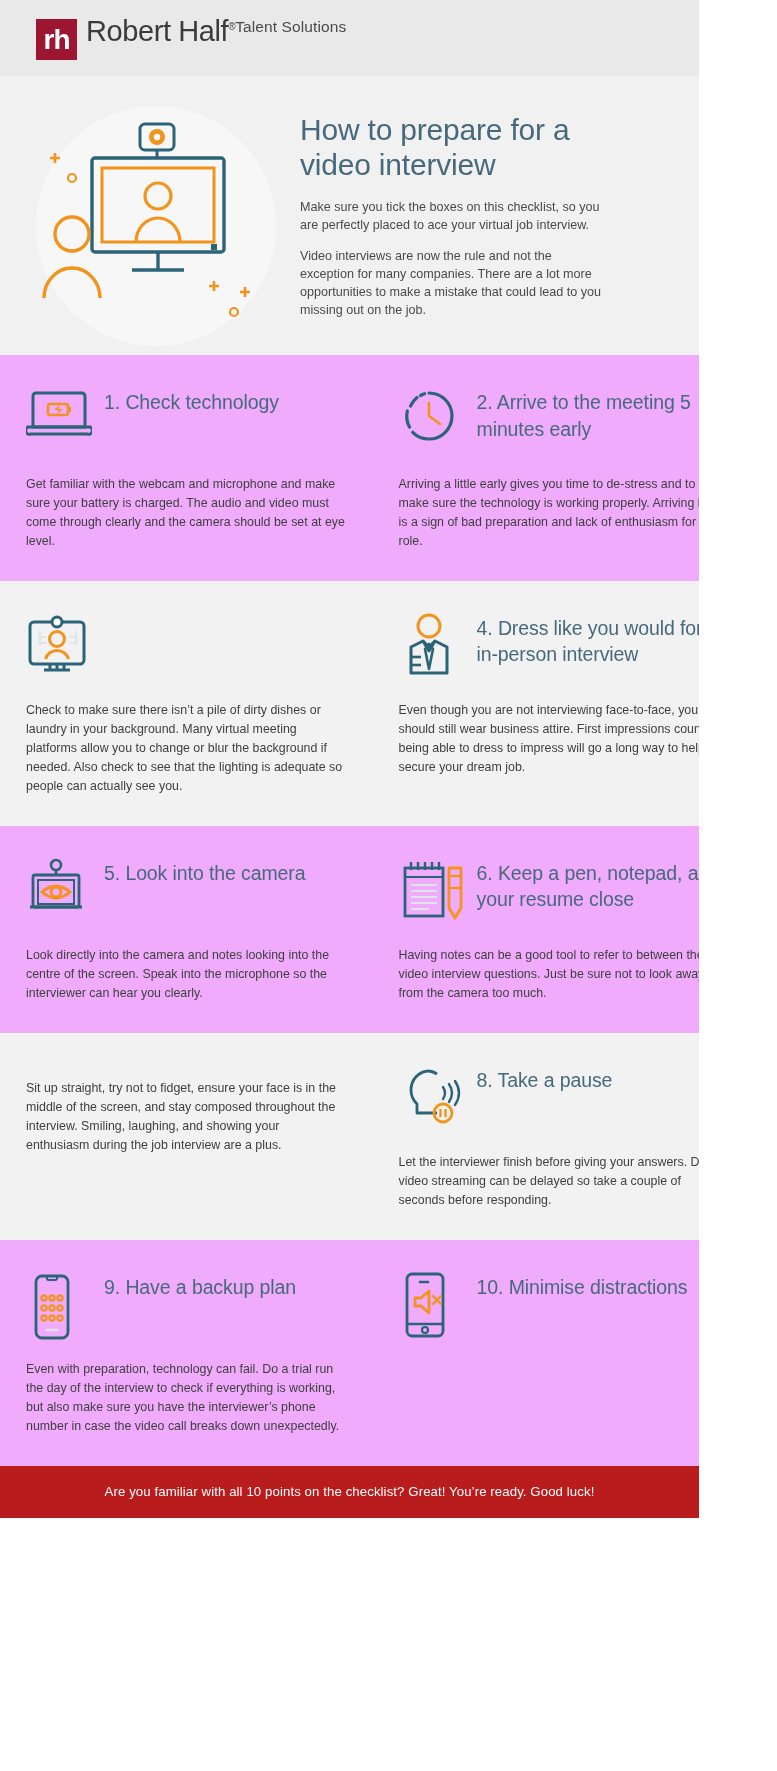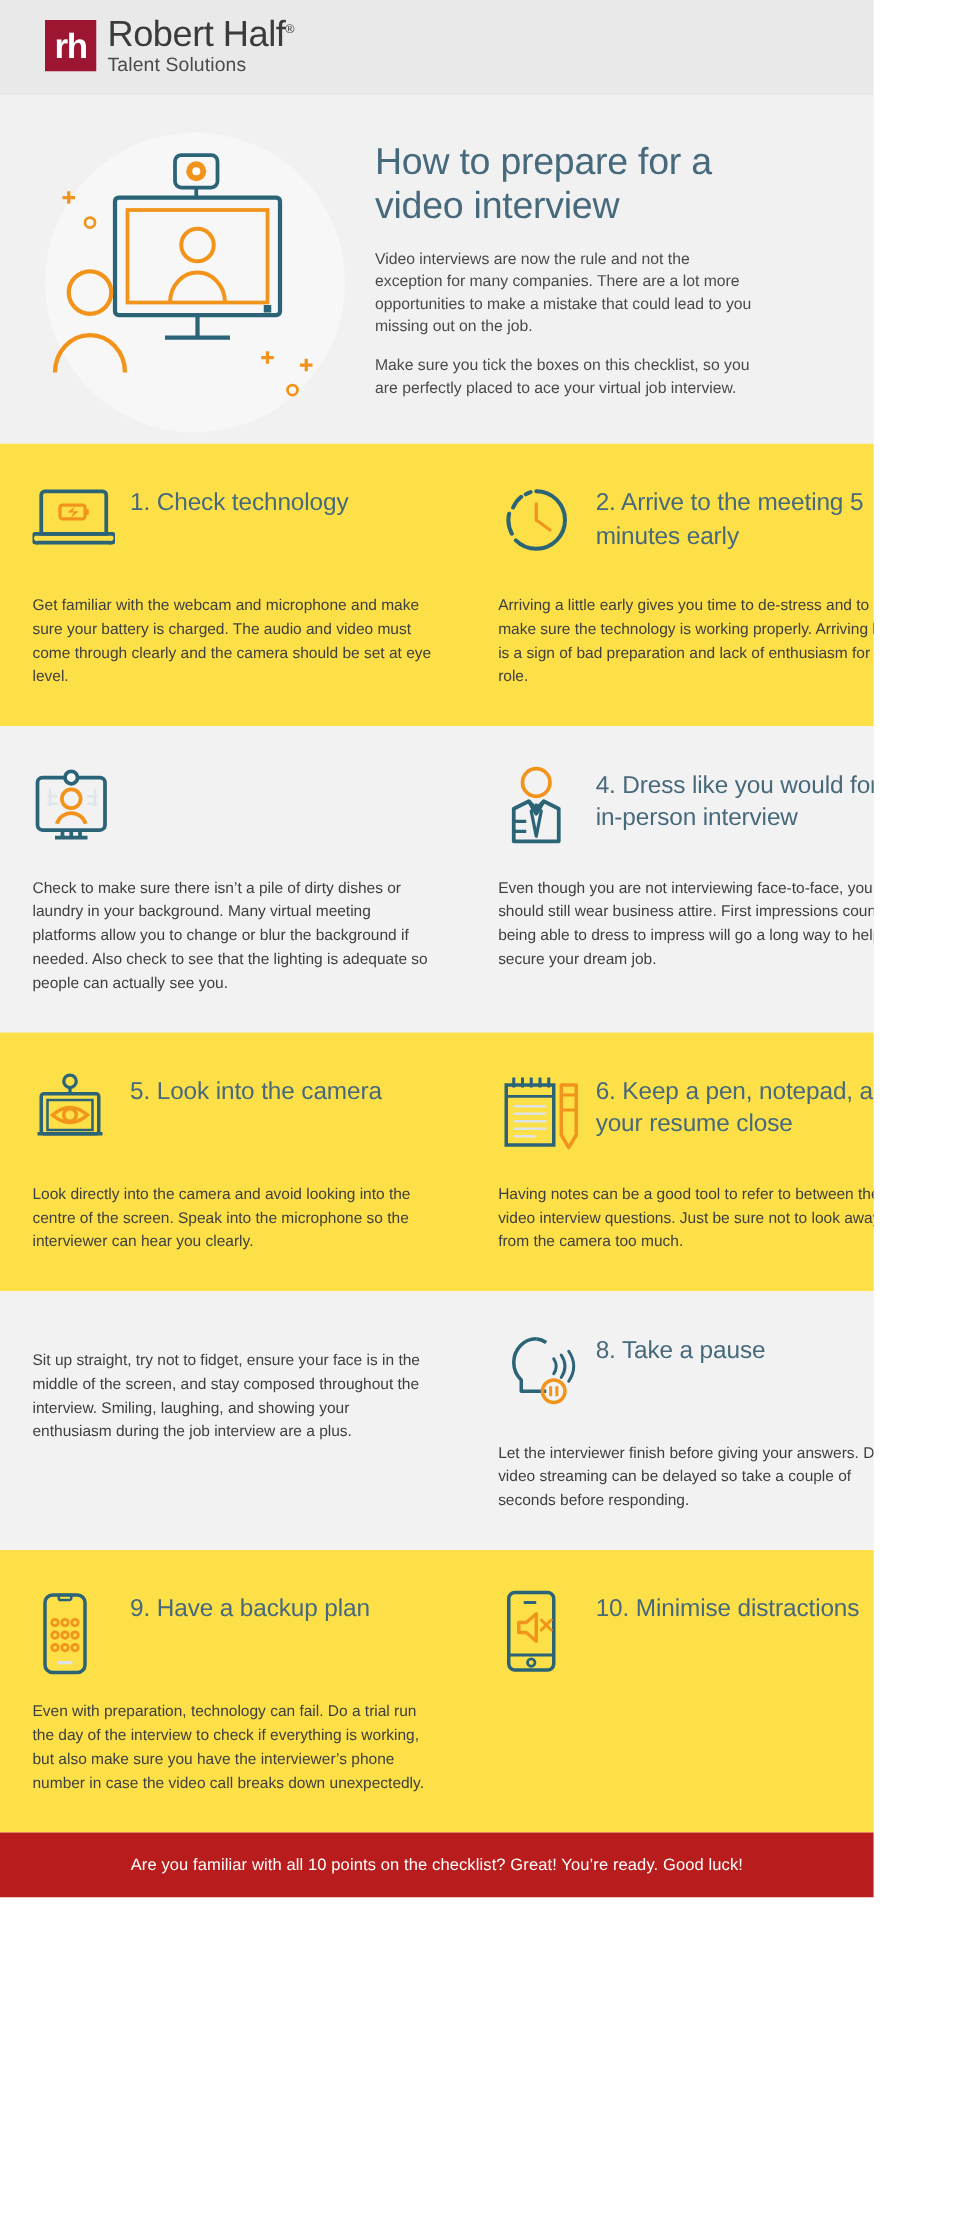--- a/index.html
+++ b/index.html
@@ -26,21 +26,21 @@
     background: #9c1631;
     color: #ffffff;
     font-size: 28px;
     font-weight: bold;
     line-height: 41px;
     text-align: center;
     letter-spacing: -1px;
     margin-right: 9px;
     margin-top: 2px;
   }
-  .logo-words { display: flex; flex-direction: column; }
+  .logo-words { display: flex; flex-direction: row; text-align: right; }
   .logo-title {
     font-size: 29px;
     color: #3b3b3b;
     line-height: 1.02;
     letter-spacing: -0.4px;
     position: relative;
     font-weight: normal;
   }
   .logo-reg { font-size: 10px; vertical-align: super; }
   .logo-sub {
@@ -83,21 +83,21 @@
     color: #4a4a4a;
     font-size: 12.6px;
     line-height: 1.43;
     margin-bottom: 13px;
   }
   .hero-p:last-child { margin-bottom: 0; }
 
   
   .row { display: flex; width: 777px; }
   .row.shade  { background: #f2f2f2; }
-  .row.light  { background: #fde047; }
+  .row.light  { background: #f0abfc; }
 
   .cell { width: 388.5px; padding: 30px 30px 30px 0; }
   .cell.left  { padding-left: 26px; }
   .cell.right { padding-left: 10px; }
 
   .tip-head { display: flex; align-items: flex-start; min-height: 74px; }
   .tip-icon {
     width: 78px; flex: none;
     display: flex; align-items: flex-start; justify-content: flex-start;
     padding-top: 2px;
@@ -173,22 +173,22 @@
 
         <path d="M14 52 h10 M19 47 v10" stroke="#f2941c" stroke-width="2.6"></path>
         <circle cx="36" cy="72" r="4" fill="none" stroke="#f2941c" stroke-width="2.2"></circle>
         <path d="M173 180 h10 M178 175 v10" stroke="#f2941c" stroke-width="2.6"></path>
         <path d="M204 186 h10 M209 181 v10" stroke="#f2941c" stroke-width="2.6"></path>
         <circle cx="198" cy="206" r="4" fill="none" stroke="#f2941c" stroke-width="2.2"></circle>
       </svg>
     </div>
     <div class="hero-text">
       <h1 class="hero-title">How to prepare for a video interview</h1>
+      <p class="hero-p">Make sure you tick the boxes on this checklist, so you are perfectly placed to ace your virtual job interview.</p>
       <p class="hero-p">Video interviews are now the rule and not the exception for many companies. There are a lot more opportunities to make a mistake that could lead to you missing out on the job.</p>
-      <p class="hero-p">Make sure you tick the boxes on this checklist, so you are perfectly placed to ace your virtual job interview.</p>
     </div>
   </div>
 
   <div class="row light">
     <div class="cell left">
       <div class="tip-head">
         <div class="tip-icon">
           <svg width="66" height="52" viewBox="0 0 66 52">
             <path d="M10 6 h46 a3 3 0 0 1 3 3 v31 h-52 v-31 a3 3 0 0 1 3 -3 z" fill="none" stroke="#2b6377" stroke-width="3"></path>
             <path d="M2 40 h62 a3 3 0 0 1 -3 7 h-56 a3 3 0 0 1 -3 -7 z" fill="none" stroke="#2b6377" stroke-width="3"></path>
@@ -267,21 +267,21 @@
             <line x1="30" y1="12" x2="30" y2="17" stroke="#2b6377" stroke-width="2.6"></line>
             <rect x="7" y="17" width="46" height="32" rx="2" fill="none" stroke="#2b6377" stroke-width="2.8"></rect>
             <rect x="12" y="22" width="36" height="24" fill="none" stroke="#2b6377" stroke-width="2"></rect>
             <line x1="4" y1="49" x2="56" y2="49" stroke="#2b6377" stroke-width="2.8"></line>
             <path d="M16 34 q14 -12 28 0 q-14 12 -28 0 z" fill="none" stroke="#f2941c" stroke-width="2.8"></path>
             <circle cx="30" cy="34" r="5" fill="none" stroke="#f2941c" stroke-width="2.8"></circle>
           </svg>
         </div>
         <h2 class="tip-title">5. Look into the camera</h2>
       </div>
-      <p class="tip-body">Look directly into the camera and avoid looking into the centre of the screen. Speak into the microphone so the interviewer can hear you clearly.</p>
+      <p class="tip-body">Look directly into the camera and notes looking into the centre of the screen. Speak into the microphone so the interviewer can hear you clearly.</p>
     </div>
     <div class="cell right">
       <div class="tip-head">
         <div class="tip-icon">
           <svg width="70" height="62" viewBox="0 0 70 62">
             <rect x="6" y="10" width="38" height="48" fill="none" stroke="#2b6377" stroke-width="2.8"></rect>
             <line x1="6" y1="19" x2="44" y2="19" stroke="#2b6377" stroke-width="2.2"></line>
             <g stroke="#2b6377" stroke-width="2.4">
               <line x1="12" y1="4" x2="12" y2="12"></line>
               <line x1="19" y1="4" x2="19" y2="12"></line>

